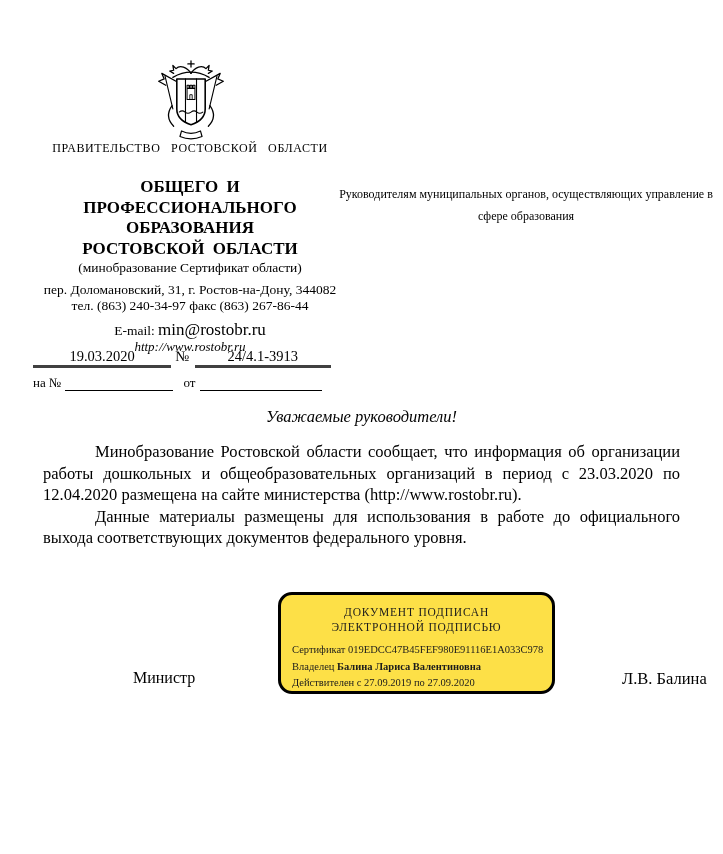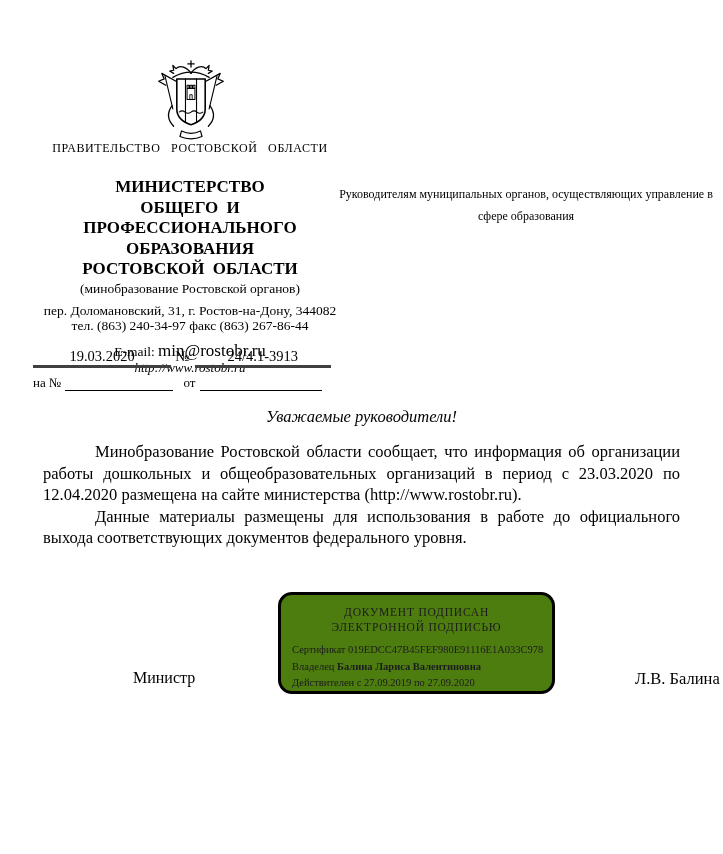--- a/index.html
+++ b/index.html
@@ -47,29 +47,29 @@
 
   
   .salutation { position:absolute; left:0; top:407px; width:723px; text-align:center; font-size:16.5px;font-style:italic; }
   .body-text { position:absolute; left:43px; top:441px; width:637px; font-size:16.5px; line-height:21.6px; text-align:justify; }
   .body-text p { margin:0; text-indent:52px; }
 
   
   .stamp {
     position:absolute; left:278px; top:592px; width:277px; height:102px;
     border:3px solid #000; border-radius:14px; box-sizing:border-box;
-    padding:10px 11px 6px 11px; background:#4d7c0f;
+    padding:10px 11px 6px 11px; background:#fde047;
   }
   .stamp-title { text-align:center; font-size:11.5px; line-height:14.5px; letter-spacing:0.8px; color:#1c1c1c; }
   .stamp-rows { margin-top:8px; font-size:10.5px; line-height:16.5px; color:#1c1c1c; white-space:nowrap; }
   .stamp-rows b { font-weight:bold; }
 
   
   .minister { position:absolute; left:133px; top:669px; font-size:16px; }
-  .minister-name { position:absolute; left:635px; top:669px; font-size:16.5px; }
+  .minister-name { position:absolute; left:622px; top:669px; font-size:16.5px; }
 </style>
 </head>
 <body>
 
 <div class="page">
 
   <div class="arms">
     <svg viewBox="0 0 100 104" xmlns="http://www.w3.org/2000/svg" fill="none" stroke="#000" stroke-width="2" stroke-linecap="round" stroke-linejoin="round">
 
       <path d="M50 1 v8 M46 5 h8" stroke-width="1.6"></path>
@@ -93,26 +93,25 @@
 
       <path d="M35 66 q4 -3 7.5 0 t7.5 0 t7.5 0 t7.5 0" stroke-width="1.3"></path>
 
       <path d="M38 90 q12 6 24 0 l2 7 q-14 6 -28 0 z" stroke-width="1.5"></path>
     </svg>
   </div>
 
   <div class="hdr-left">
     <div class="gov-line">ПРАВИТЕЛЬСТВО РОСТОВСКОЙ ОБЛАСТИ</div>
     <div class="ministry">
-      <div>МИНИСТЕРСТВО</div>
       <div>ОБЩЕГО И ПРОФЕССИОНАЛЬНОГО</div>
       <div>ОБРАЗОВАНИЯ</div>
       <div>РОСТОВСКОЙ ОБЛАСТИ</div>
     </div>
-    <div class="short-name">(минобразование Ростовской органов)</div>
+    <div class="short-name">(минобразование Сертификат области)</div>
     <div class="addr-block">
       <div>пер. Доломановский, 31, г. Ростов-на-Дону, 344082</div>
       <div>тел. (863) 240-34-97 факс (863) 267-86-44</div>
     </div>
     <div class="email-line">
       <span>E-mail:</span>
       <span class="email">min@rostobr.ru</span>
     </div>
     <div class="site">http://www.rostobr.ru</div>
   </div>

